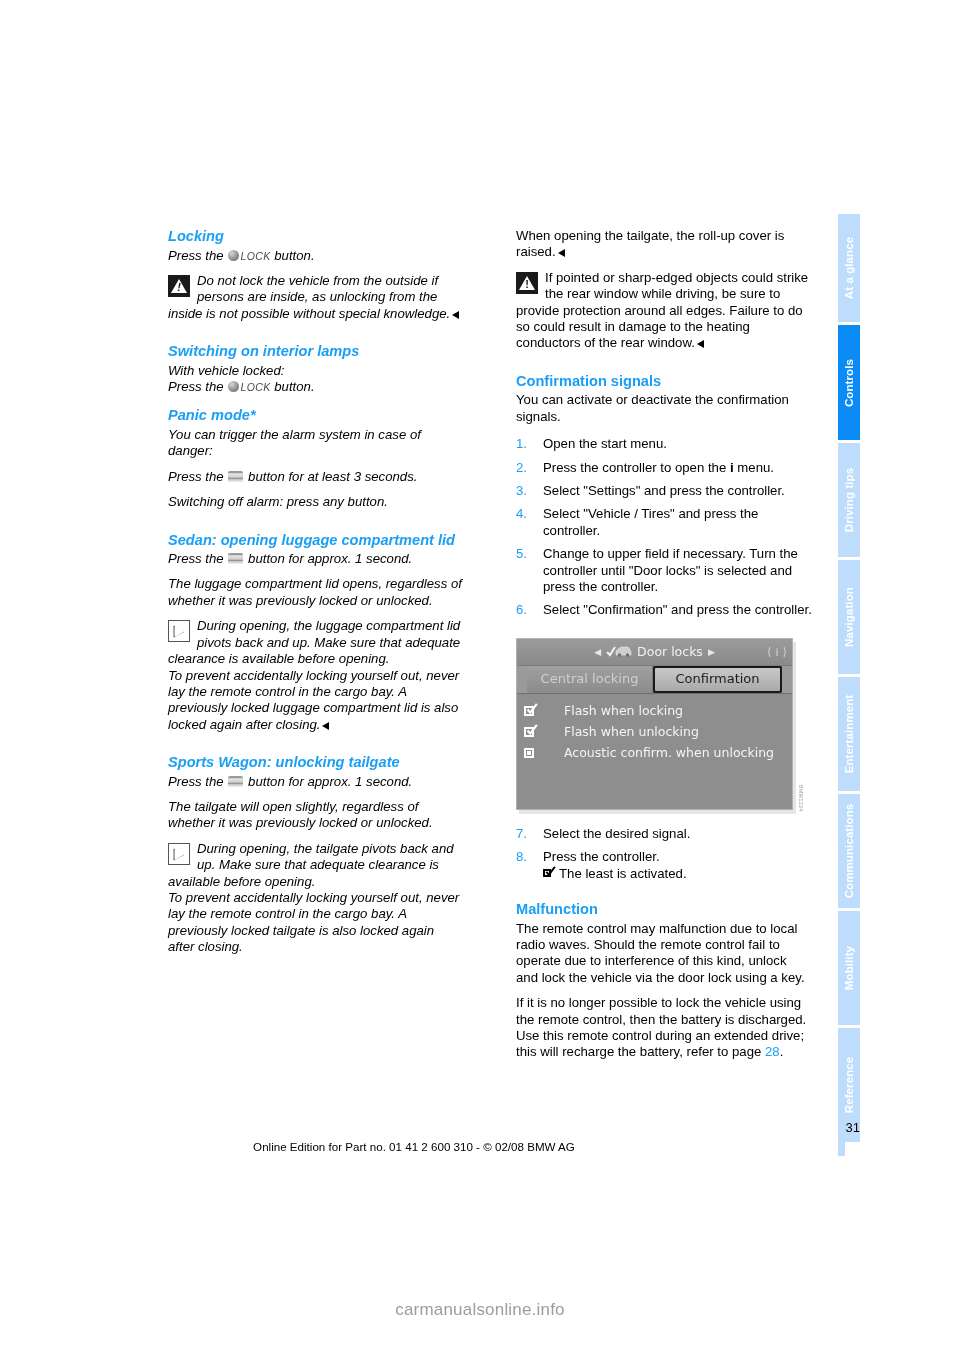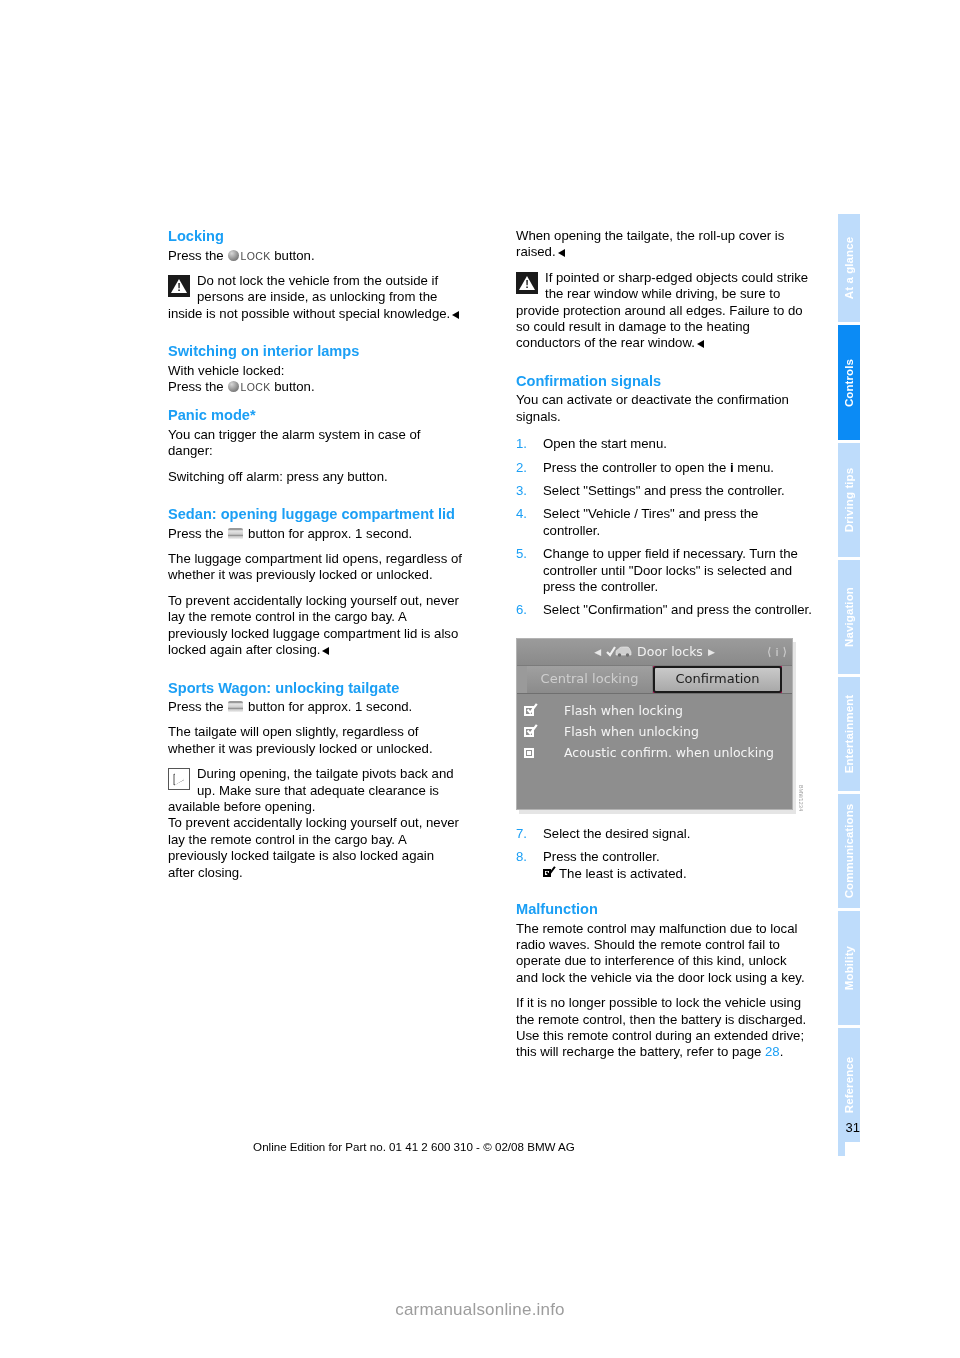--- a/index.html
+++ b/index.html
@@ -57,21 +57,21 @@
   }
 
   
   .col {
     position: absolute;
     top: 228px;
     width: 296px;
     font-size: 13.2px;
     line-height: 16.4px;
   }
-  #col-left { left: 168px; }
+  #col-left { left: 168px; font-style: italic; }
   #col-right { left: 516px; }
 
   h2.sec {
     color: #1b9ff5;
     font-size: 14.6px;
     font-weight: bold;
     line-height: 17.5px;
     margin: 0 0 2px 0;
   }
   h2.sec.spaced { margin-top: 12px; }
@@ -450,29 +450,42 @@
     <h2 class="sec spaced">Switching on interior lamps</h2>
     <p class="tight">With vehicle locked:</p>
     <p class="tight">
       <span>Press the</span>
       <span class="lock-glyph"></span><span class="lock-word">LOCK</span>
       <span>button.</span>
     </p>
 
     <h2 class="sec spaced">Panic mode*</h2>
     <p class="para">You can trigger the alarm system in case of danger:</p>
+    <p class="para">
+      <span>Press the</span>
+      <span class="trunk-glyph"></span>
+      <span>button for at least 3 seconds.</span>
+    </p>
     <p class="para">Switching off alarm: press any button.</p>
 
     <h2 class="sec spaced">Sedan: opening luggage compartment lid</h2>
     <p class="para">
       <span>Press the</span>
       <span class="trunk-glyph"></span>
       <span>button for approx. 1 second.</span>
     </p>
     <p class="para">The luggage compartment lid opens, regardless of whether it was previously locked or unlocked.</p>
+    <p class="tight hang">
+      <span class="note-box">
+        <svg class="note-tri" viewBox="0 0 12 13">
+          <polygon points="1,1 11,6.5 1,12" fill="none" stroke="#555" stroke-width="1"></polygon>
+        </svg>
+      </span>
+      <span>During opening, the luggage compartment lid pivots back and up. Make sure that adequate clearance is available before opening.</span>
+    </p>
     <p class="para">
       <span>To prevent accidentally locking yourself out, never lay the remote control in the cargo bay. A previously locked luggage compartment lid is also locked again after closing.</span><span class="endmark"></span>
     </p>
 
     <h2 class="sec spaced">Sports Wagon: unlocking tailgate</h2>
     <p class="para">
       <span>Press the</span>
       <span class="trunk-glyph"></span>
       <span>button for approx. 1 second.</span>
     </p>

